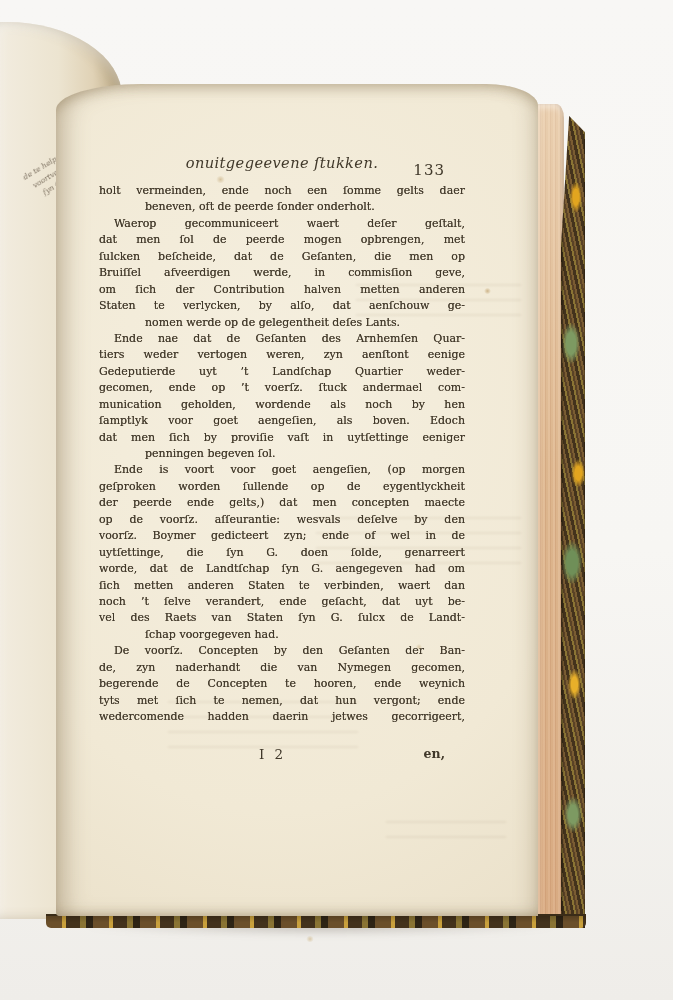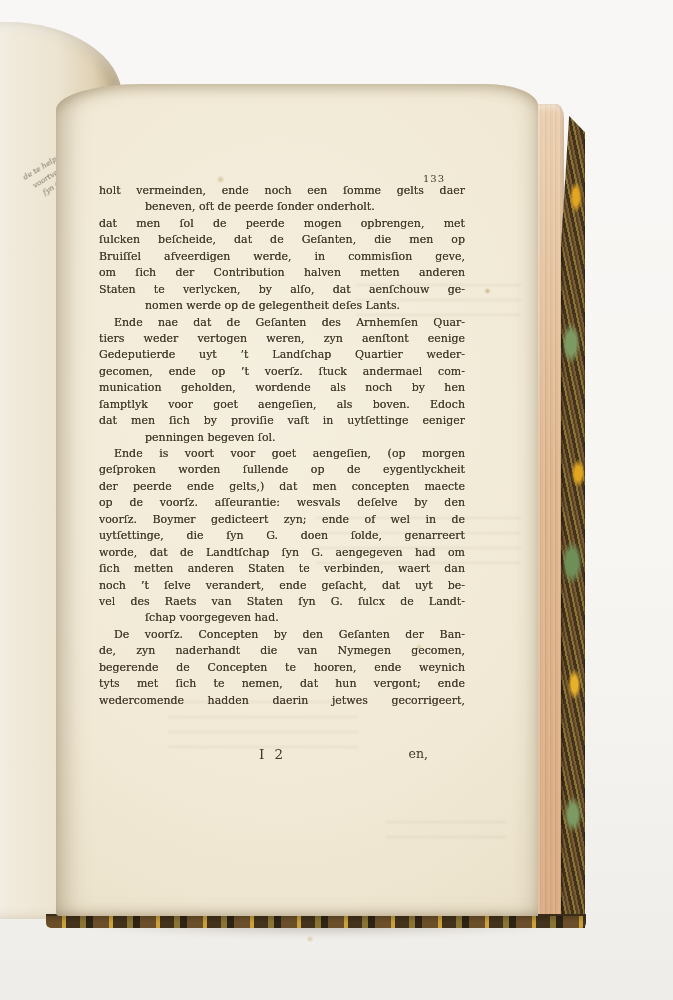--- a/index.html
+++ b/index.html
@@ -26,32 +26,32 @@
     border-top-left-radius:85px 26px;border-top-right-radius:52px 22px;
     border-bottom-left-radius:4px;
     background:radial-gradient(120% 90% at 46% 38%,#f5efdf 0%,#f1e9d5 55%,#eae0c9 84%,#e1d4b7 100%);
     box-shadow:inset 16px 0 24px -8px rgba(125,102,68,.42),
                inset -12px 0 20px -8px rgba(132,112,80,.34),
                inset 0 9px 12px -6px rgba(152,132,96,.38),
                inset 0 -7px 9px -5px rgba(132,112,80,.30);}
   .header-row{position:absolute;left:43px;top:70px;width:366px;height:20px;}
   .running-title{position:absolute;left:0;width:100%;text-align:center;
     font-style:italic;font-size:14.6px;color:var(--ink);letter-spacing:.4px;}
-  .page-number{position:absolute;right:20px;top:19px;font-size:10px;color:var(--ink);letter-spacing:1px;}
+  .page-number{position:absolute;right:20px;top:7px;font-size:15px;color:var(--ink);letter-spacing:1px;}
   .body-text{position:absolute;left:43px;top:99px;width:366px;color:var(--ink);}
   .line{height:16.45px;font-size:11px;line-height:16.45px;white-space:nowrap;
     text-align:justify;text-align-last:justify;white-space:normal;
     text-shadow:0 0 .35px rgba(62,50,32,.75);}
   .line.indent{padding-left:15px;}
   .line.end{text-align-last:left;margin-left:46px;}
   .it{}
   .sig-row{position:absolute;left:43px;top:662px;width:366px;height:18px;
     font-size:13.5px;color:var(--ink);}
   .signature{position:absolute;left:160px;letter-spacing:3px;}
-  .catchword{position:absolute;right:37px;font-size:12.5px;}
+  .catchword{position:absolute;right:20px;font-size:12.5px;font-weight:bold;}
   
   .ghost{position:absolute;opacity:.09;filter:blur(1.1px);z-index:4;pointer-events:none;
     background:repeating-linear-gradient(0deg,rgba(110,92,62,.9) 0 2px,transparent 2px 15px);}
   .g1{left:300px;top:198px;width:165px;height:34px;}
   .g2{left:260px;top:432px;width:205px;height:48px;}
   .g3{left:112px;top:612px;width:190px;height:52px;}
   .g4{left:330px;top:736px;width:120px;height:18px;}
   
   .spot{position:absolute;border-radius:50%;z-index:4;pointer-events:none;}
   .s1{left:428px;top:204px;width:7px;height:6px;background:radial-gradient(circle,#cdb489 0%,rgba(205,180,137,0) 75%);}
@@ -127,26 +127,28 @@
         <div class="frag">Rey van dele</div>
       </div>
   </div>
 
   <div class="fore-edge"></div>
   <div class="marble-edge"></div>
   <div class="bottom-edge"></div>
 
   <div class="main-page">
     <div class="header-row">
+      <div class="running-title">onuitgegeevene ſtukken.</div>
       <div class="page-number">133</div>
     </div>
 
     <div class="body-text">
         <div class="line"><span>holt vermeinden, ende noch een ſomme gelts daer</span></div>
         <div class="line end"><span>beneven, oft de peerde ſonder onderholt.</span></div>
+        <div class="line indent"><span>Waerop gecommuniceert waert deſer geſtalt,</span></div>
         <div class="line"><span>dat men ſol de peerde mogen opbrengen, met</span></div>
         <div class="line"><span>ſulcken beſcheide, dat de Geſanten, die men op</span></div>
         <div class="line"><span>Bruiſſel afveerdigen werde, in commisſion geve,</span></div>
         <div class="line"><span class="it">om ſich der Contribution halven metten anderen</span></div>
         <div class="line"><span class="it">Staten te verlycken</span><span>, by alſo, dat aenſchouw ge-</span></div>
         <div class="line end"><span>nomen werde op de gelegentheit deſes Lants.</span></div>
         <div class="line indent"><span>Ende nae dat de Geſanten des Arnhemſen Quar-</span></div>
         <div class="line"><span>tiers weder vertogen weren, zyn aenſtont eenige</span></div>
         <div class="line"><span>Gedeputierde uyt ’t Landſchap Quartier weder-</span></div>
         <div class="line"><span>gecomen, ende op ’t voerſz. ſtuck andermael com-</span></div>

